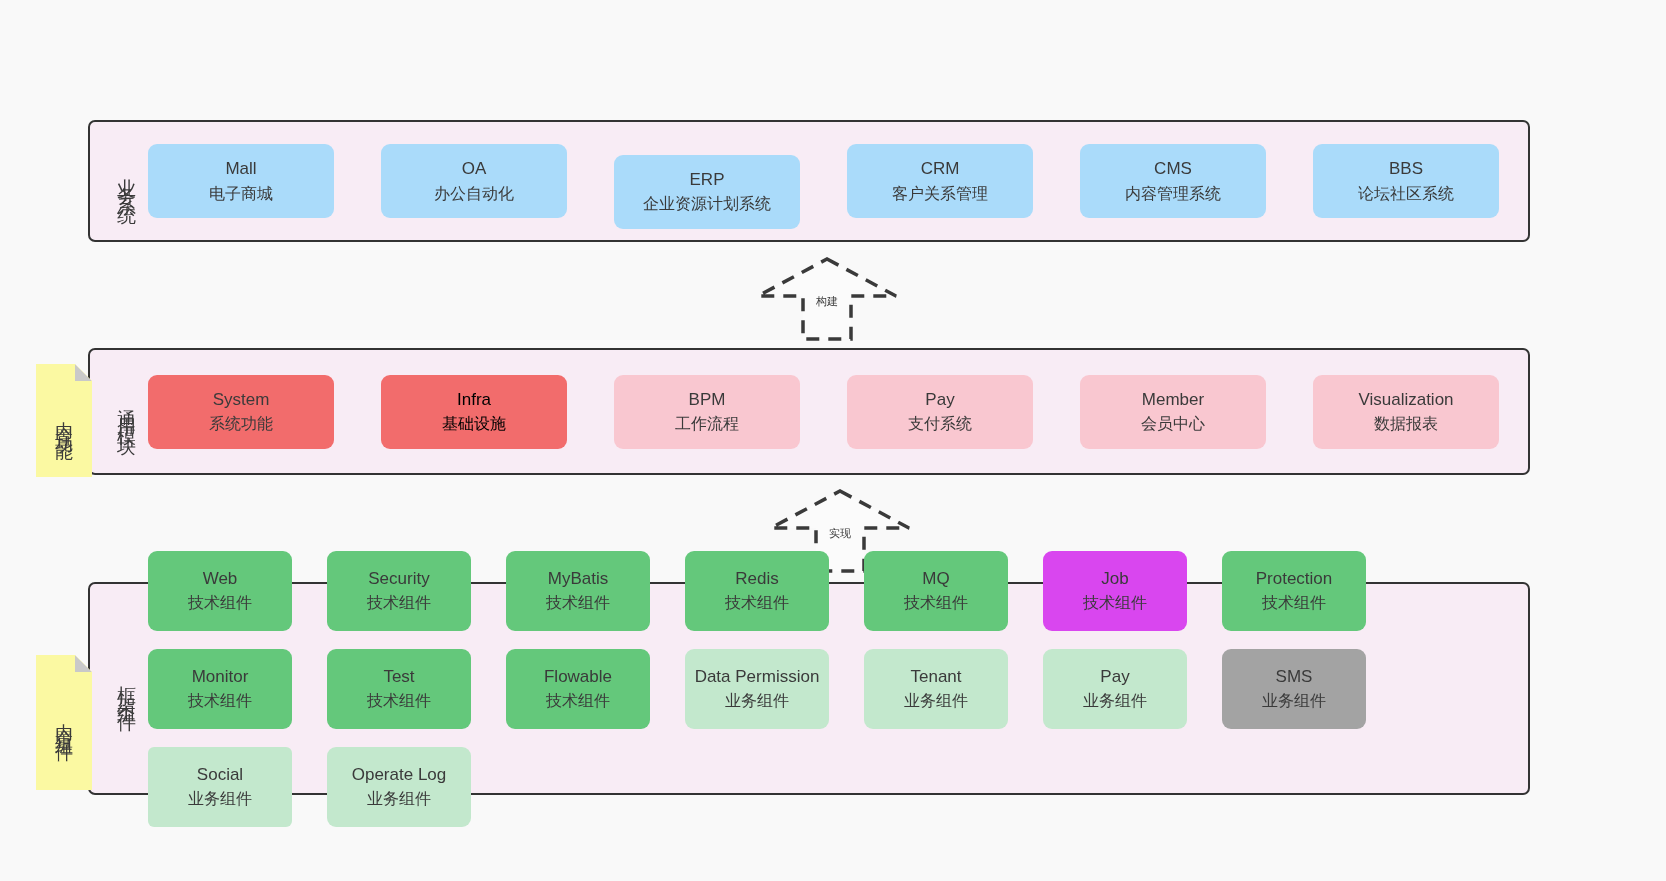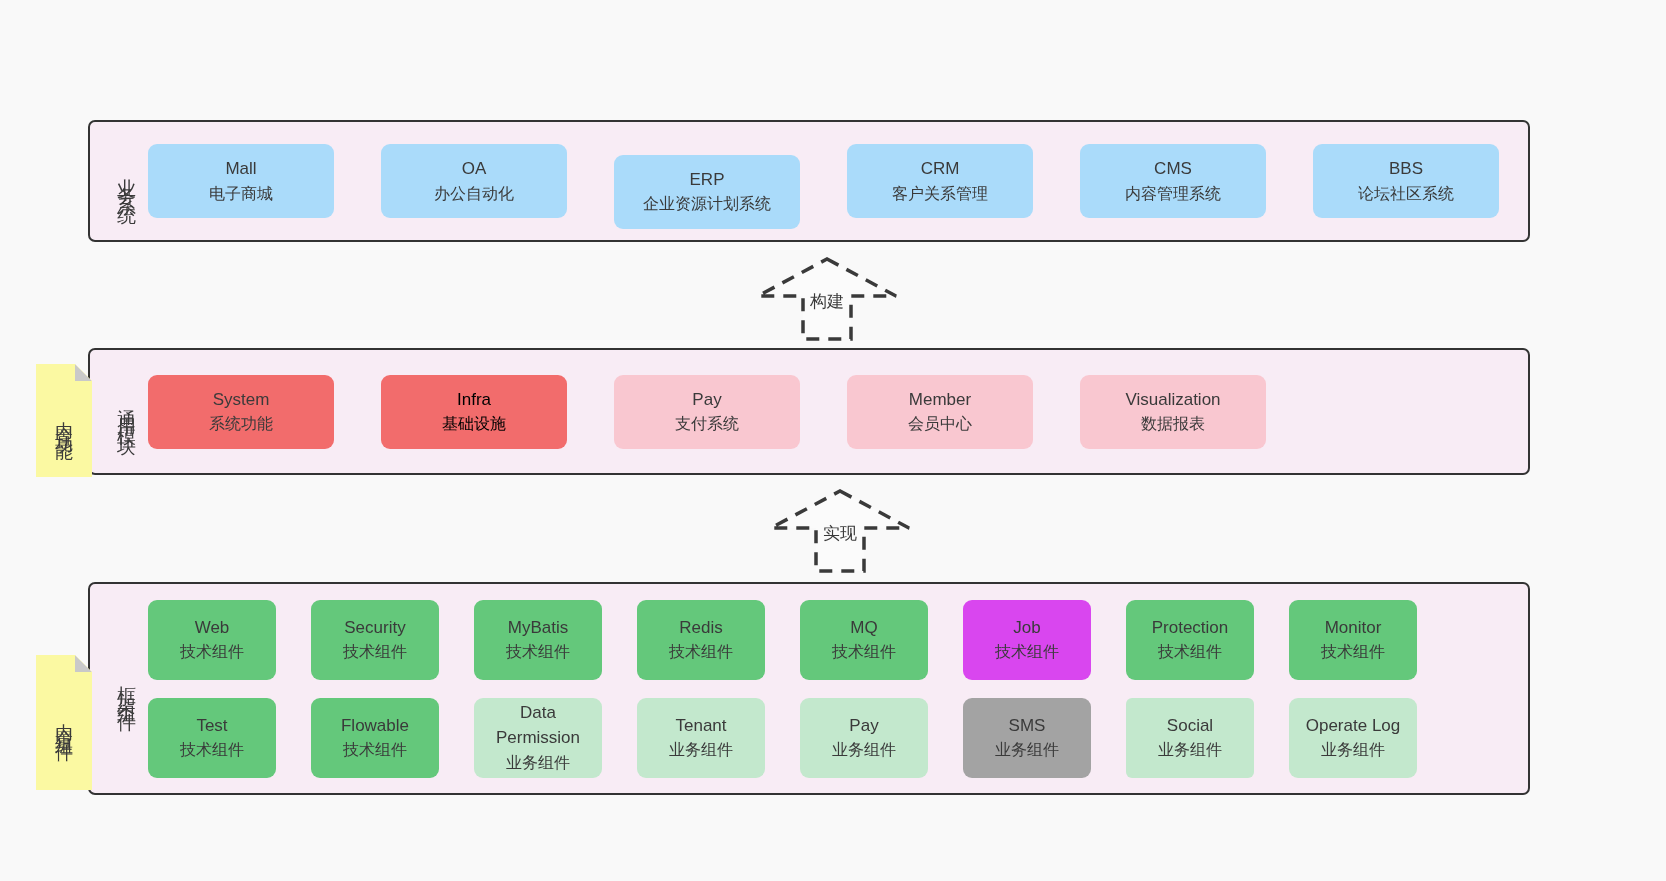--- a/index.html
+++ b/index.html
@@ -56,21 +56,21 @@
   .box {
     border-radius: 9px;
     display: flex;
     flex-direction: column;
     justify-content: center;
     text-align: center;
     box-sizing: border-box;
     padding: 2px 6px;
   }
   .boxes--lg .box { width: 186px; height: 74px; }
-  .boxes--sm .box { width: 128px; height: 80px; align-items: center; }
+  .boxes--sm .box { width: 144px; height: 80px; align-items: center; }
   .box-name   { font-size: 17px; line-height: 1.45; }
   .box-subtitle { font-size: 16px; line-height: 1.45; }
 
   
   .sticky {
     position: absolute;
     left: 36px;
     width: 56px;
     z-index: 5;
     display: flex;
@@ -103,21 +103,21 @@
     height: 88px;
   }
   #arrow-0 { left: 754px; top: 255px; }
   #arrow-1 { left: 767px; top: 487px; }
   .arrow svg { display: block; }
   .arrow-label {
     position: absolute;
     left: 50%;
     top: 46px;
     transform: translate(-50%, -50%);
-    font-size: 17px;
+    font-size: 11px;
     padding: 1px 3px;
     white-space: nowrap;
   }
 </style>
 </head>
 <body>
 
 <div class="canvas" style="background: rgb(249, 249, 249);">
 
   <div class="layer" id="layer-0" style="background: rgb(248, 236, 245); border-color: rgb(51, 51, 51);">
@@ -165,20 +165,24 @@
       <div class="boxes boxes--lg">
           <div class="box" style="background: rgb(242, 108, 108); color: rgb(58, 58, 58);">
             <div class="box-name">System</div>
             <div class="box-subtitle">系统功能</div>
           </div>
           <div class="box" style="background: rgb(242, 108, 108); color: #000000;">
             <div class="box-name">Infra</div>
             <div class="box-subtitle">基础设施</div>
           </div>
           <div class="box" style="background: rgb(249, 199, 208); color: rgb(58, 58, 58);">
+            <div class="box-name">BPM</div>
+            <div class="box-subtitle">工作流程</div>
+          </div>
+          <div class="box" style="background: rgb(249, 199, 208); color: rgb(58, 58, 58);">
             <div class="box-name">Pay</div>
             <div class="box-subtitle">支付系统</div>
           </div>
           <div class="box" style="background: rgb(249, 199, 208); color: rgb(58, 58, 58);">
             <div class="box-name">Member</div>
             <div class="box-subtitle">会员中心</div>
           </div>
           <div class="box" style="background: rgb(249, 199, 208); color: rgb(58, 58, 58);">
             <div class="box-name">Visualization</div>
             <div class="box-subtitle">数据报表</div>

